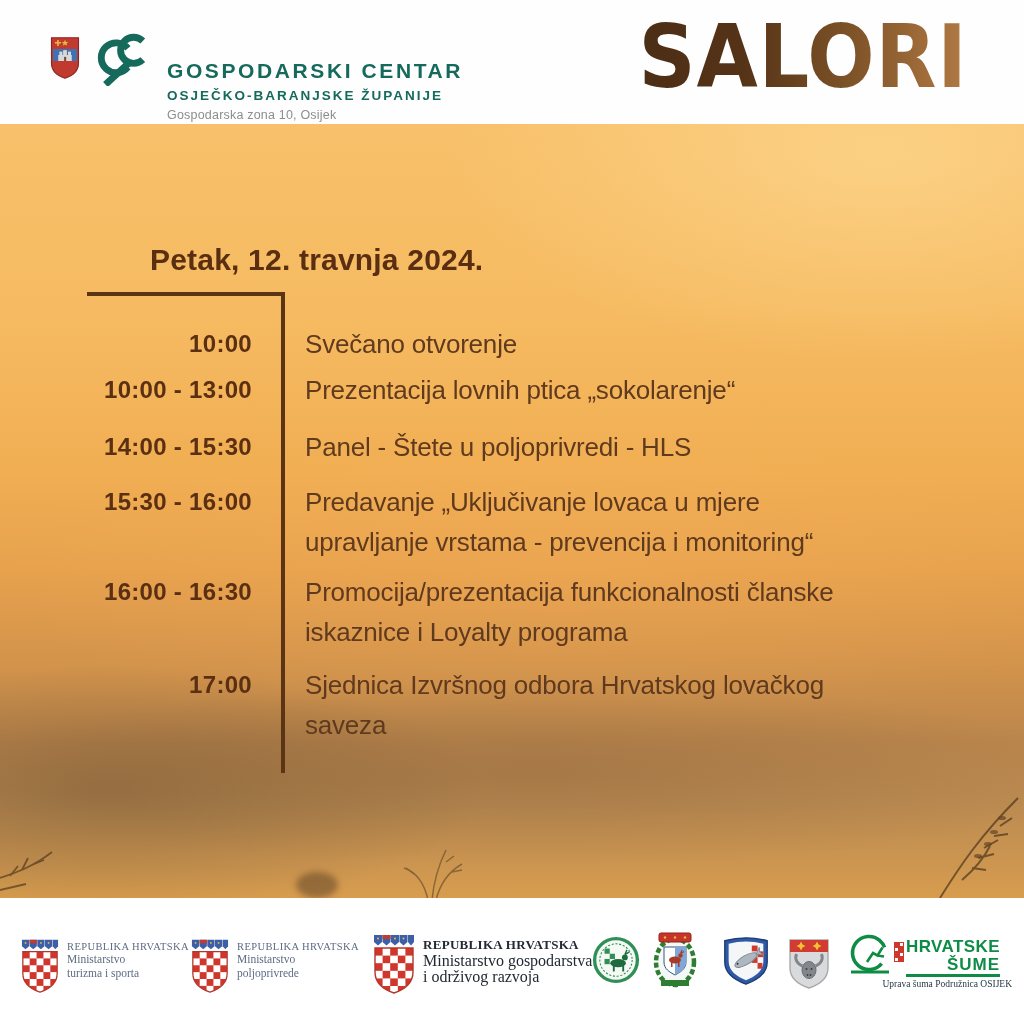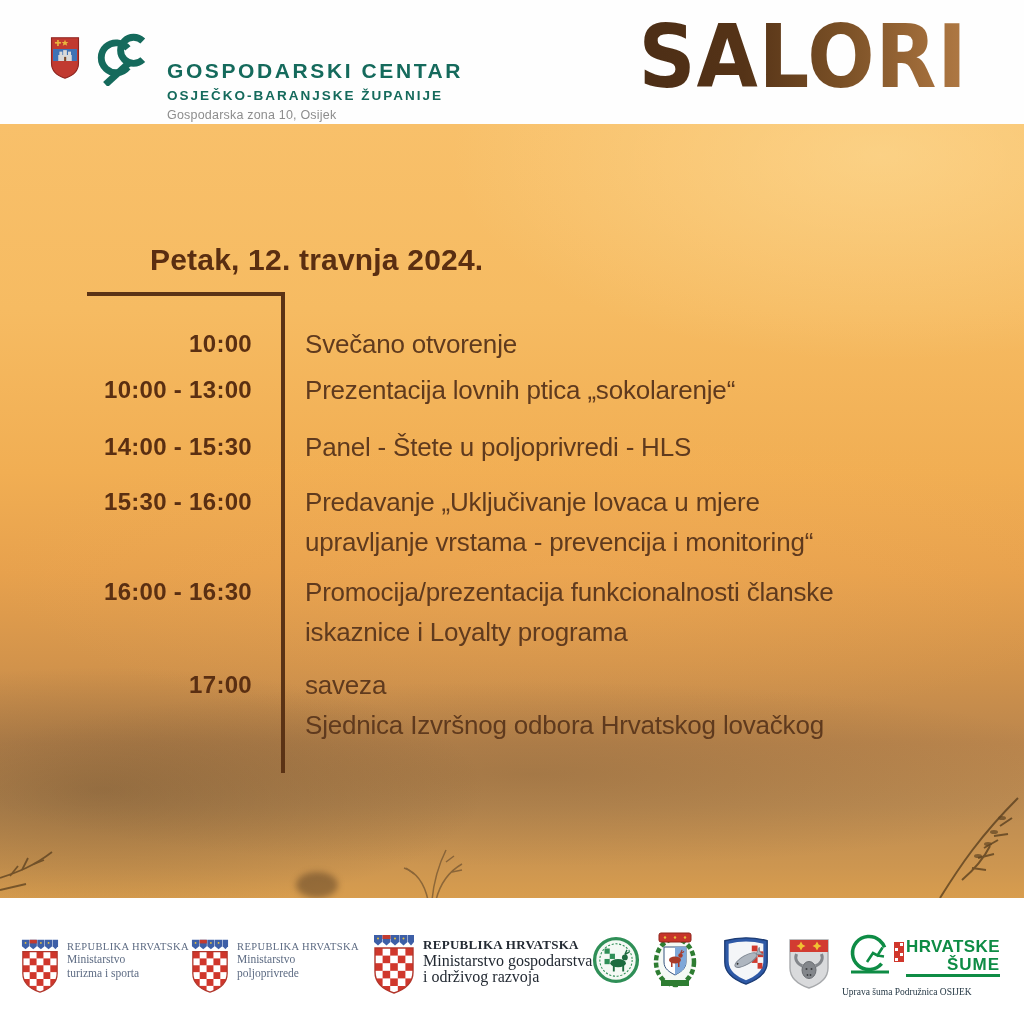--- a/index.html
+++ b/index.html
@@ -62,21 +62,21 @@
   .min-big .min-line{font-size:16px;line-height:16px;}
 
   .emblem{position:absolute;}
   .hs-logo{position:absolute;left:848px;top:933px;width:158px;height:66px;}
   .hs-emblem{position:absolute;left:0;top:0;width:44px;height:44px;}
   .hs-checks{position:absolute;left:46px;top:9px;width:10px;height:20px;}
   .hs-checks i{position:absolute;width:5px;height:5px;}
   .hs-name1{position:absolute;left:58px;top:4px;font-size:17px;font-weight:bold;color:#0e8c45;letter-spacing:.4px;}
   .hs-name2{position:absolute;left:58px;top:22px;width:94px;text-align:right;font-size:17px;font-weight:bold;color:#0e8c45;letter-spacing:1px;}
   .hs-bar{position:absolute;left:58px;top:41px;width:94px;height:2.5px;background:#0e8c45;}
-  .hs-sub{position:absolute;left:-6px;top:54px;width:170px;text-align:left;
+  .hs-sub{position:absolute;left:-6px;top:46px;width:170px;text-align:right;
     font-family:"Liberation Serif",serif;font-size:9.5px;color:#253845;white-space:nowrap;}
 </style>
 </head>
 <body>
 
 <svg width="0" height="0" style="position:absolute" aria-hidden="true">
   <defs>
     <pattern id="hrvck" patternUnits="userSpaceOnUse" x="3" y="15" width="15.2" height="15.2">
       <rect width="7.6" height="7.6" fill="#d0372c"></rect>
       <rect x="7.6" width="7.6" height="7.6" fill="#ffffff"></rect>
@@ -194,22 +194,22 @@
   </div>
 
   <div class="sched-time" style="top:572px">16:00 - 16:30</div>
   <div class="sched-desc" style="top:572px">
     <span>Promocija/prezentacija funkcionalnosti članske</span>
     <span>iskaznice i Loyalty programa</span>
   </div>
 
   <div class="sched-time" style="top:665px">17:00</div>
   <div class="sched-desc" style="top:665px">
+    <span>Sjednica Izvršnog odbora Hrvatskog lovačkog</span>
     <span>saveza</span>
-    <span>Sjednica Izvršnog odbora Hrvatskog lovačkog</span>
   </div>
 
   <div class="footer-band"></div>
 
   <div class="min-block" style="left:20px;top:938px">
     <svg class="hr-coat" viewBox="0 0 44 62">
         <use href="#hr-coat-sym"></use>
       </svg>
     <div class="min-text">
       <div class="min-country">REPUBLIKA HRVATSKA</div>

